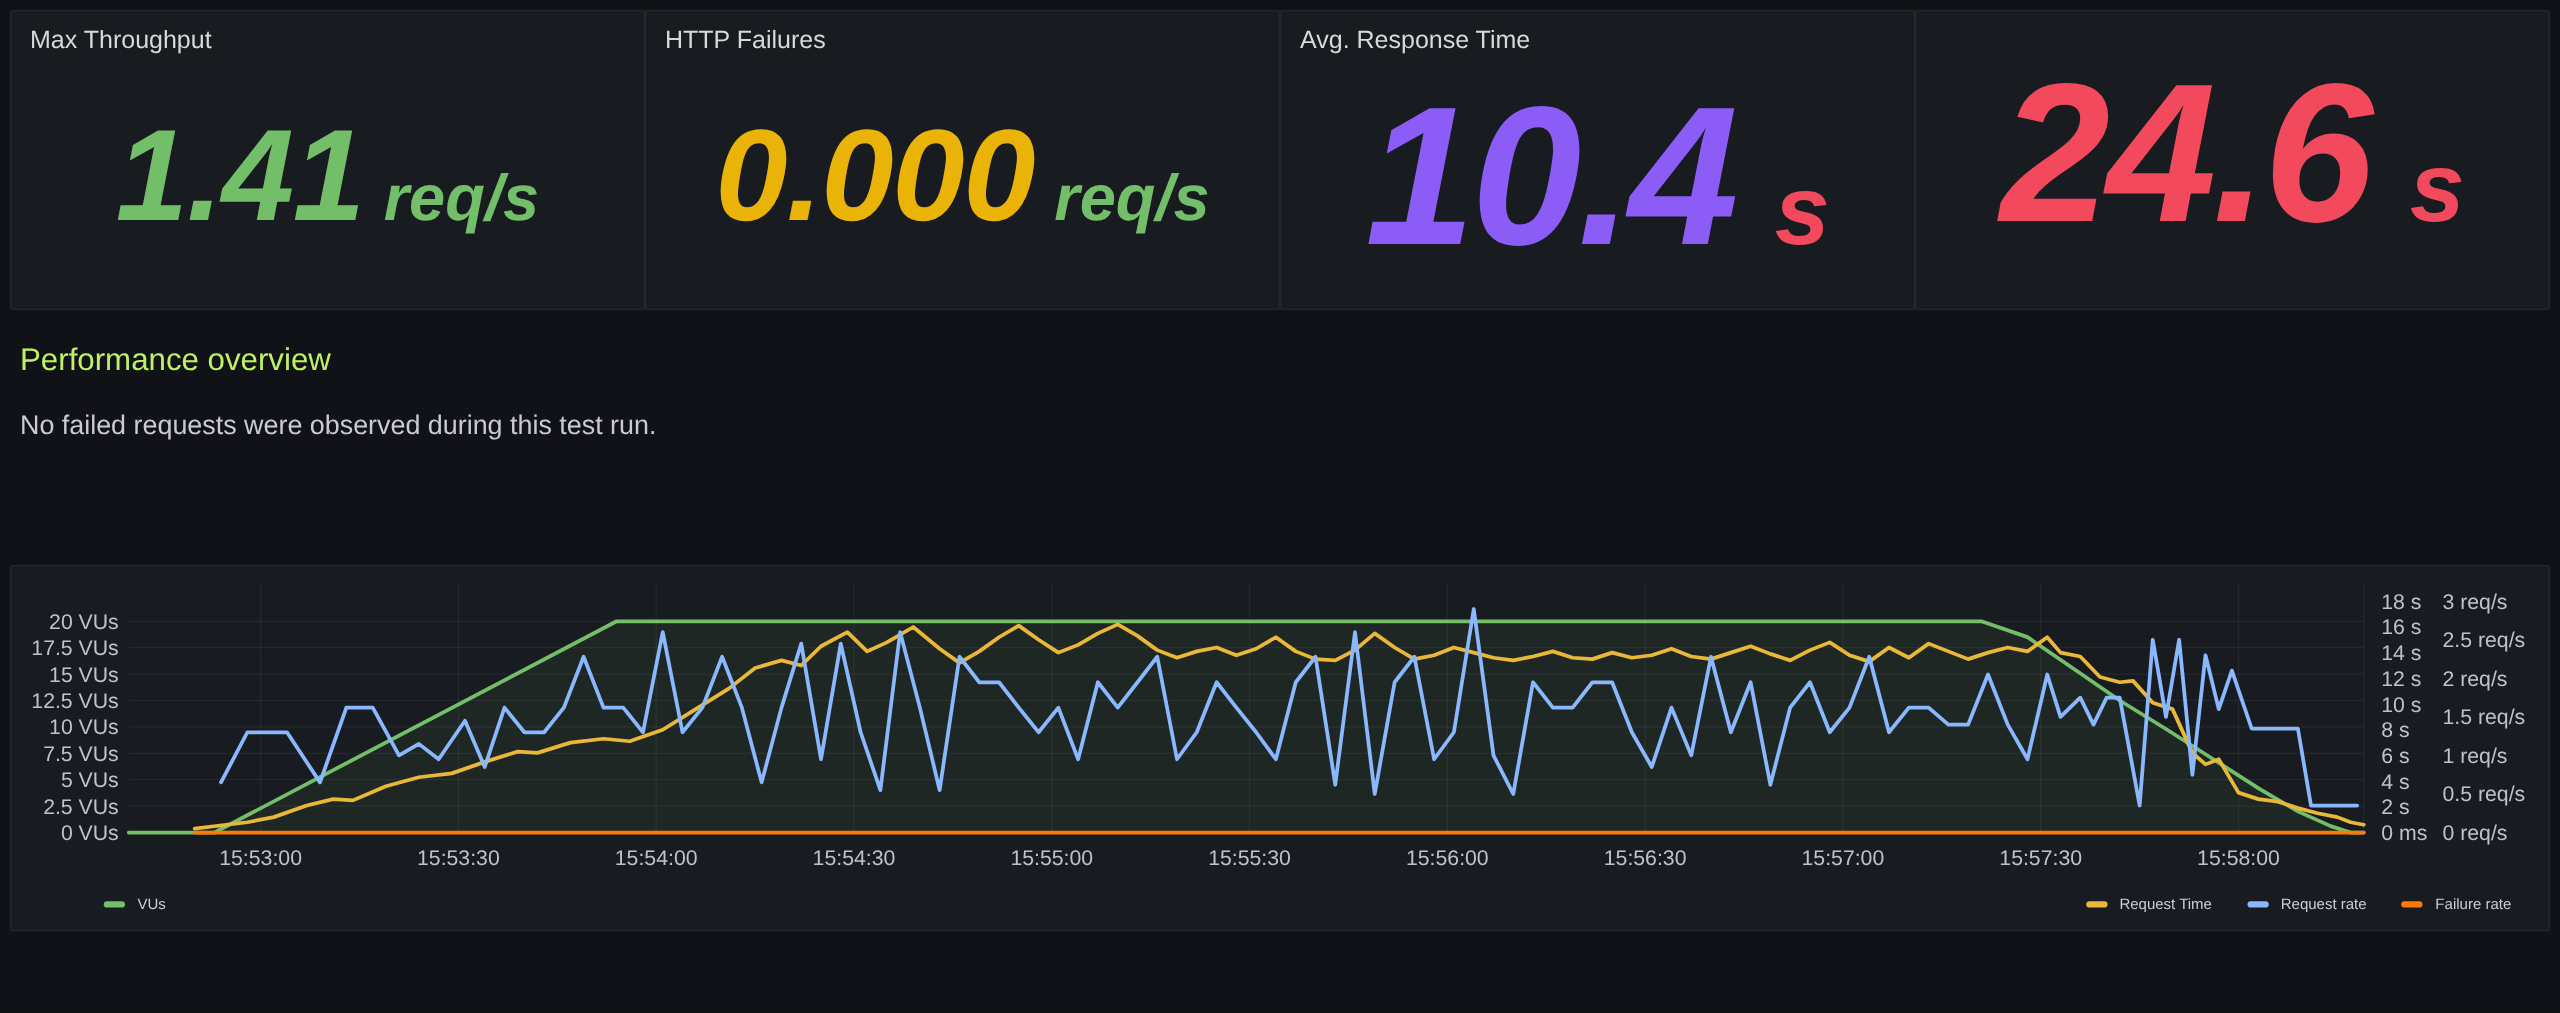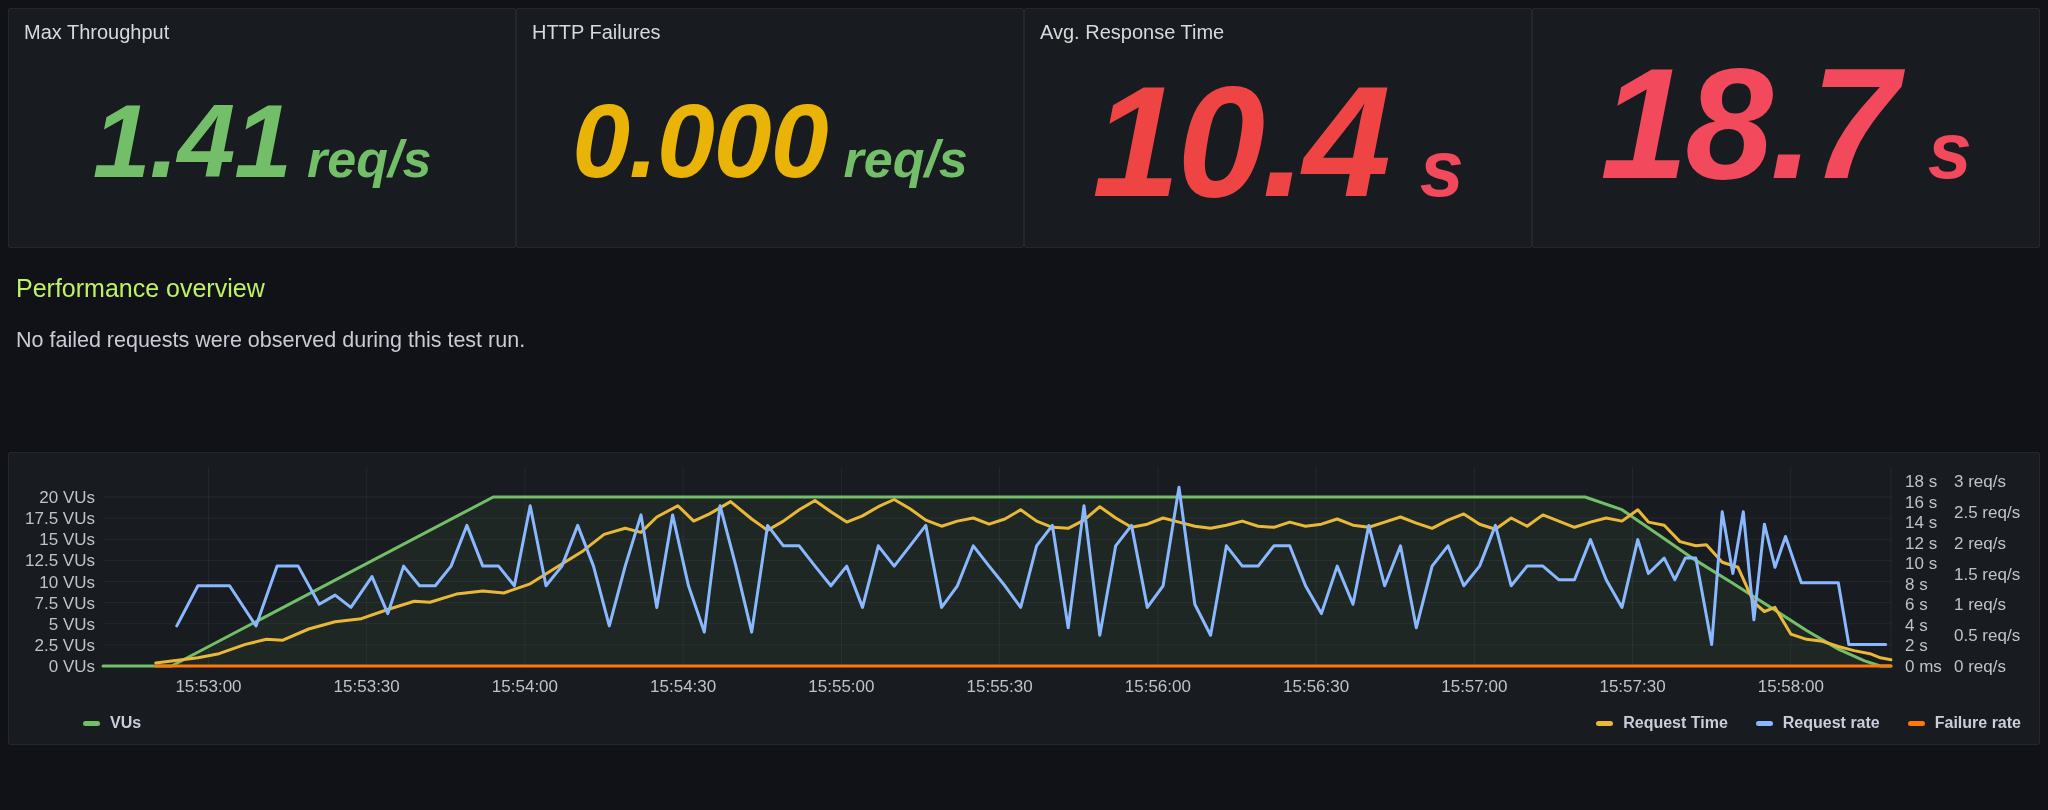--- a/index.html
+++ b/index.html
@@ -20,23 +20,23 @@
   .lg .stat-unit{font-size:79px;margin-left:32px;}
   
   .text-section{margin:26px 8px 0;height:150px;}
   .text-section h1{margin:0 0 22px;font-size:25px;font-weight:500;color:#bef264;}
   .text-section p{margin:0 0 26px;font-size:21.5px;line-height:1.45;color:#c9cad3;}
   .text-section strong{font-weight:700;color:#d9dade;}
   
   .chart-panel{margin-top:28px;height:293px;position:relative;}
   .chart-svg{position:absolute;inset:0;width:100%;height:100%;}
   svg text{font-family:"Liberation Sans",sans-serif;}
-  .legend-row{position:absolute;left:0;right:0;bottom:8px;height:26px;
+  .legend-row{position:absolute;left:0;right:12px;bottom:8px;height:26px;
               display:flex;align-items:center;justify-content:space-between;
-              padding:0 18px 0 74px;font-size:16px;color:#ccccdc;font-weight:bold;}
+              padding:0 18px 0 74px;font-size:12px;color:#ccccdc;}
   .legend-group{display:flex;align-items:center;gap:28px;}
   .legend-item{display:flex;align-items:center;gap:10px;cursor:pointer;}
   .legend-swatch{width:17px;height:5px;border-radius:3px;display:inline-block;}
 </style>
 </head>
 <body>
 
 <div class="dashboard">
 
   <div class="stats-row">
@@ -55,29 +55,29 @@
         <div class="stat-value-inner">
           <span class="stat-number" style="color: #eab308;">0.000</span>
           <span class="stat-unit" style="color: rgb(115, 191, 105);">req/s</span>
         </div>
       </div>
     </section>
     <section class="panel stat-panel lg">
       <h2 class="panel-title">Avg. Response Time</h2>
       <div class="stat-value-wrap">
         <div class="stat-value-inner">
-          <span class="stat-number" style="color: #ef4444;">10.4</span>
+          <span class="stat-number" style="color: #8b5cf6;">10.4</span>
           <span class="stat-unit" style="color: rgb(242, 73, 92);">s</span>
         </div>
       </div>
     </section>
     <section class="panel stat-panel lg">
       <div class="stat-value-wrap">
         <div class="stat-value-inner">
-          <span class="stat-number" style="color: rgb(242, 73, 92);">18.7</span>
+          <span class="stat-number" style="color: rgb(242, 73, 92);">24.6</span>
           <span class="stat-unit" style="color: rgb(242, 73, 92);">s</span>
         </div>
       </div>
     </section>
   </div>
 
   <section class="text-section">
     <h1>Performance overview</h1>
     <p>No failed requests were observed during this test run.</p>
   </section>

